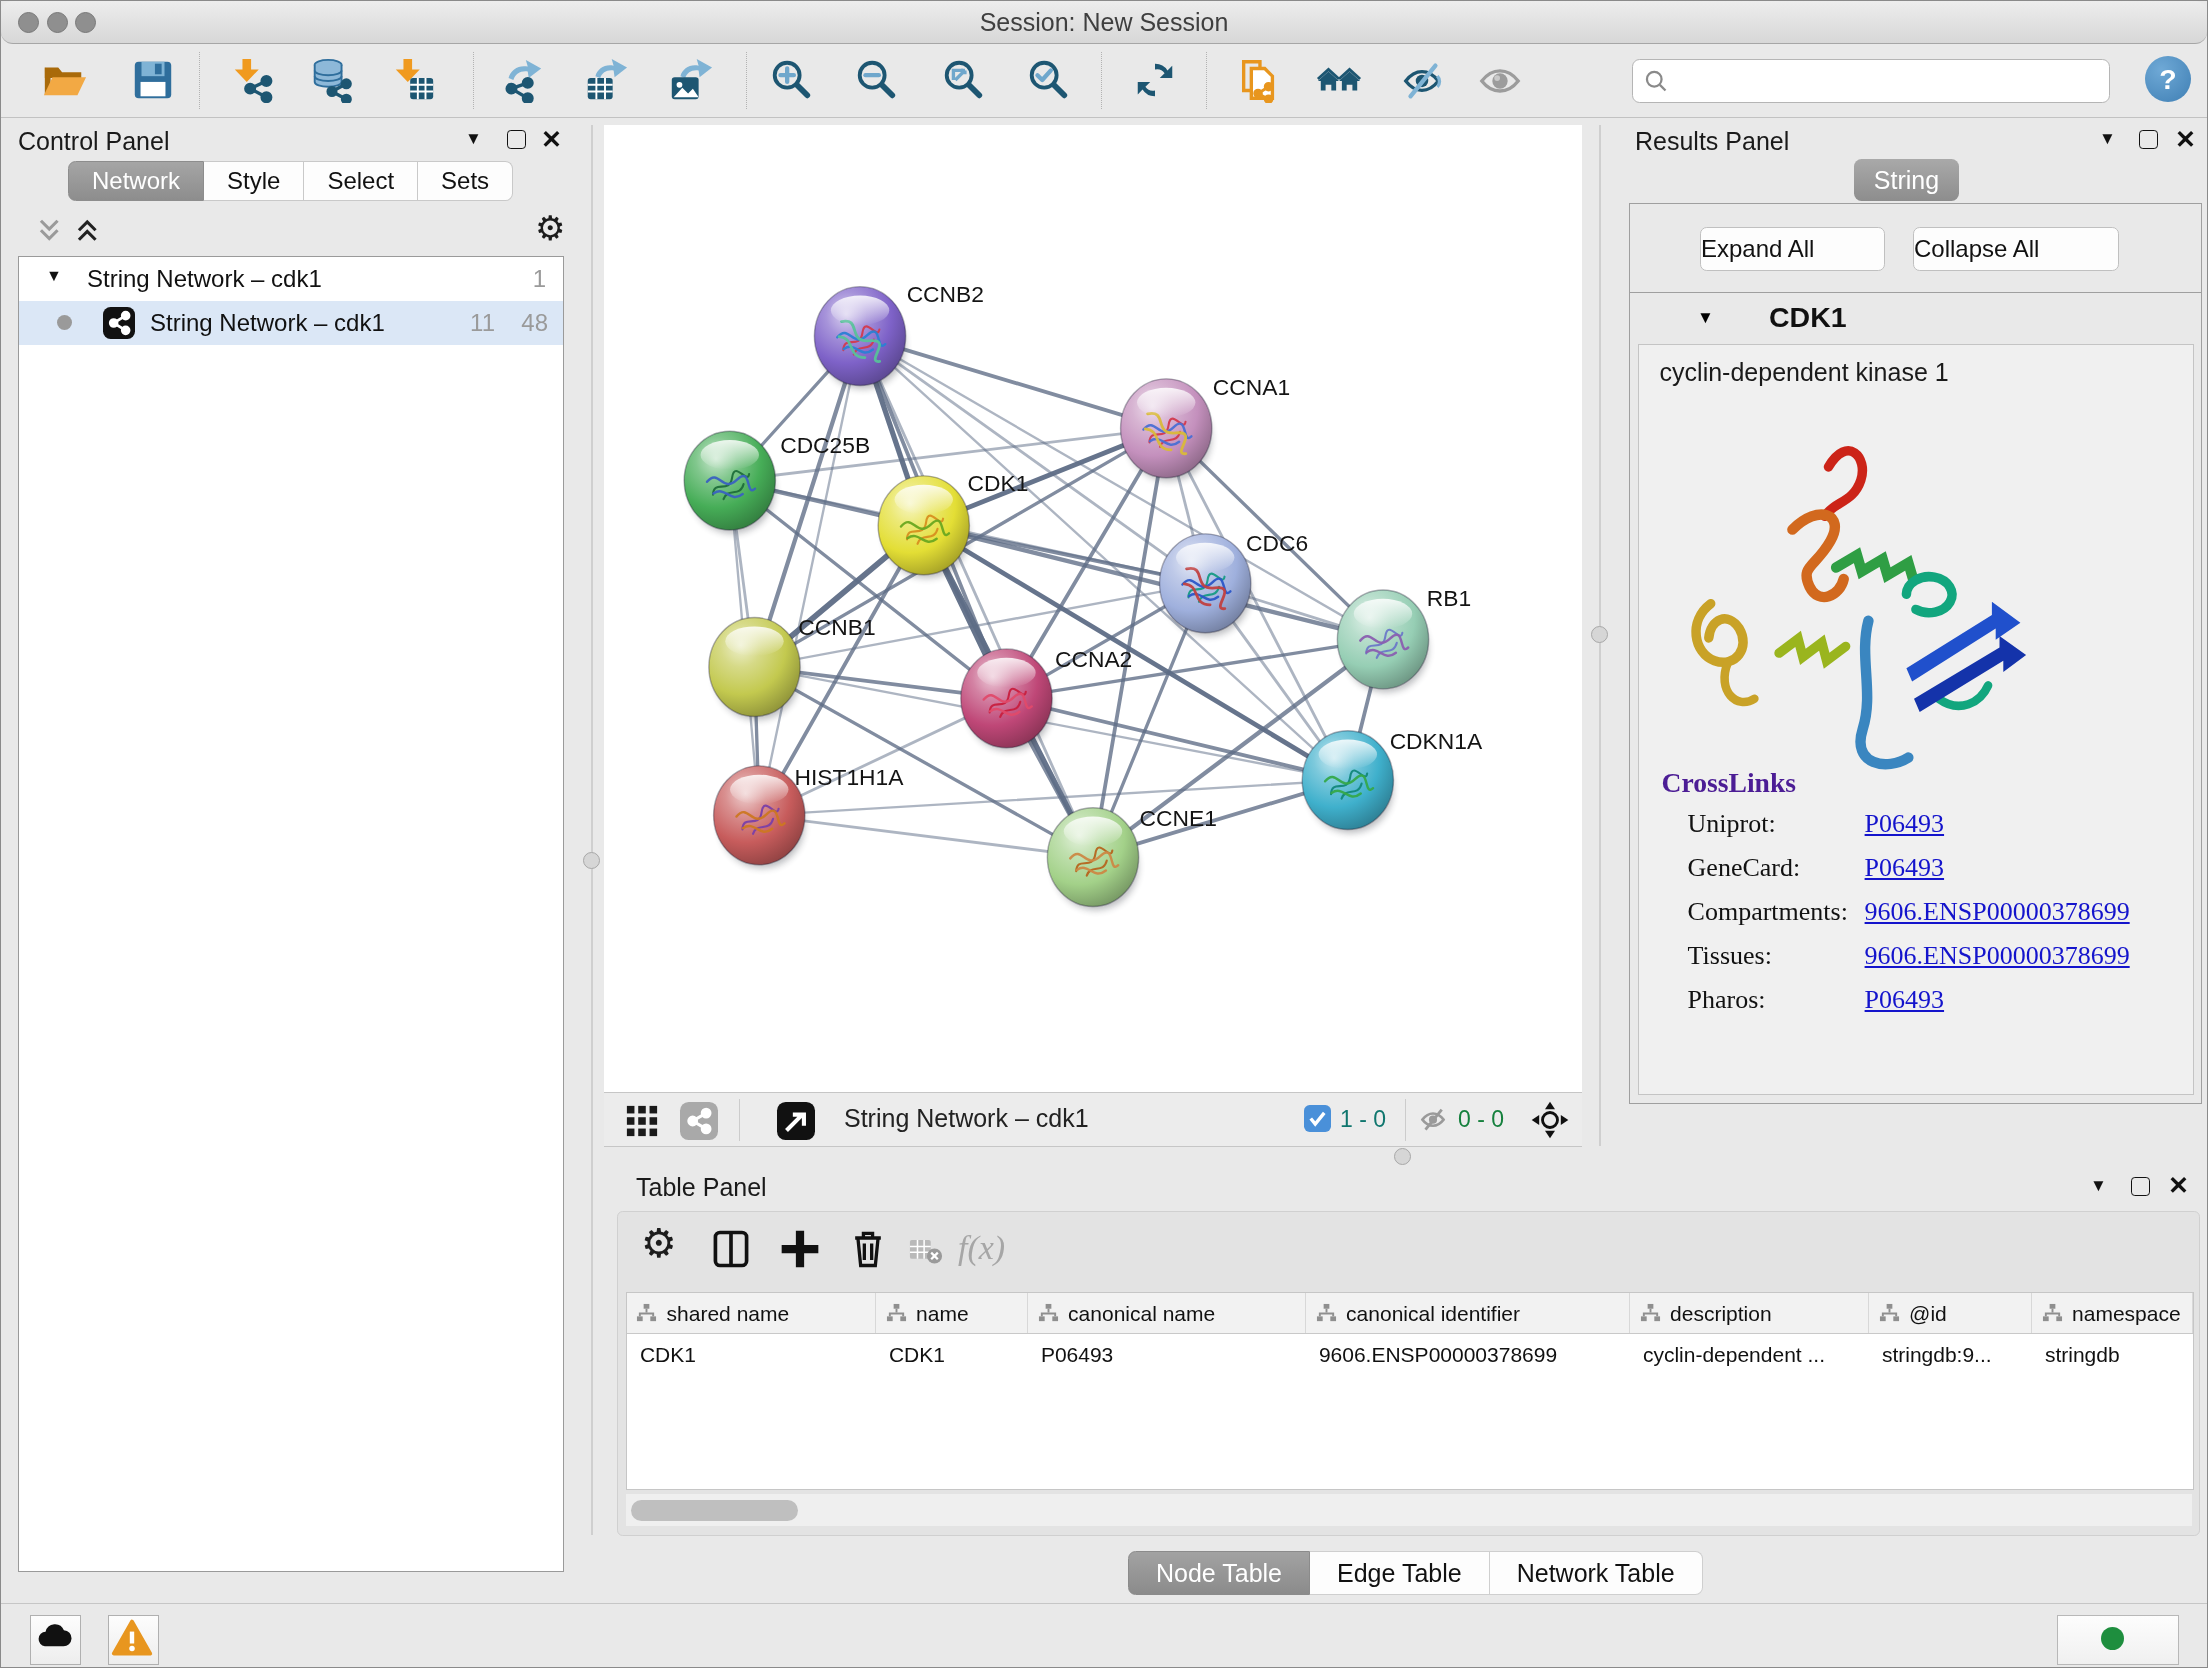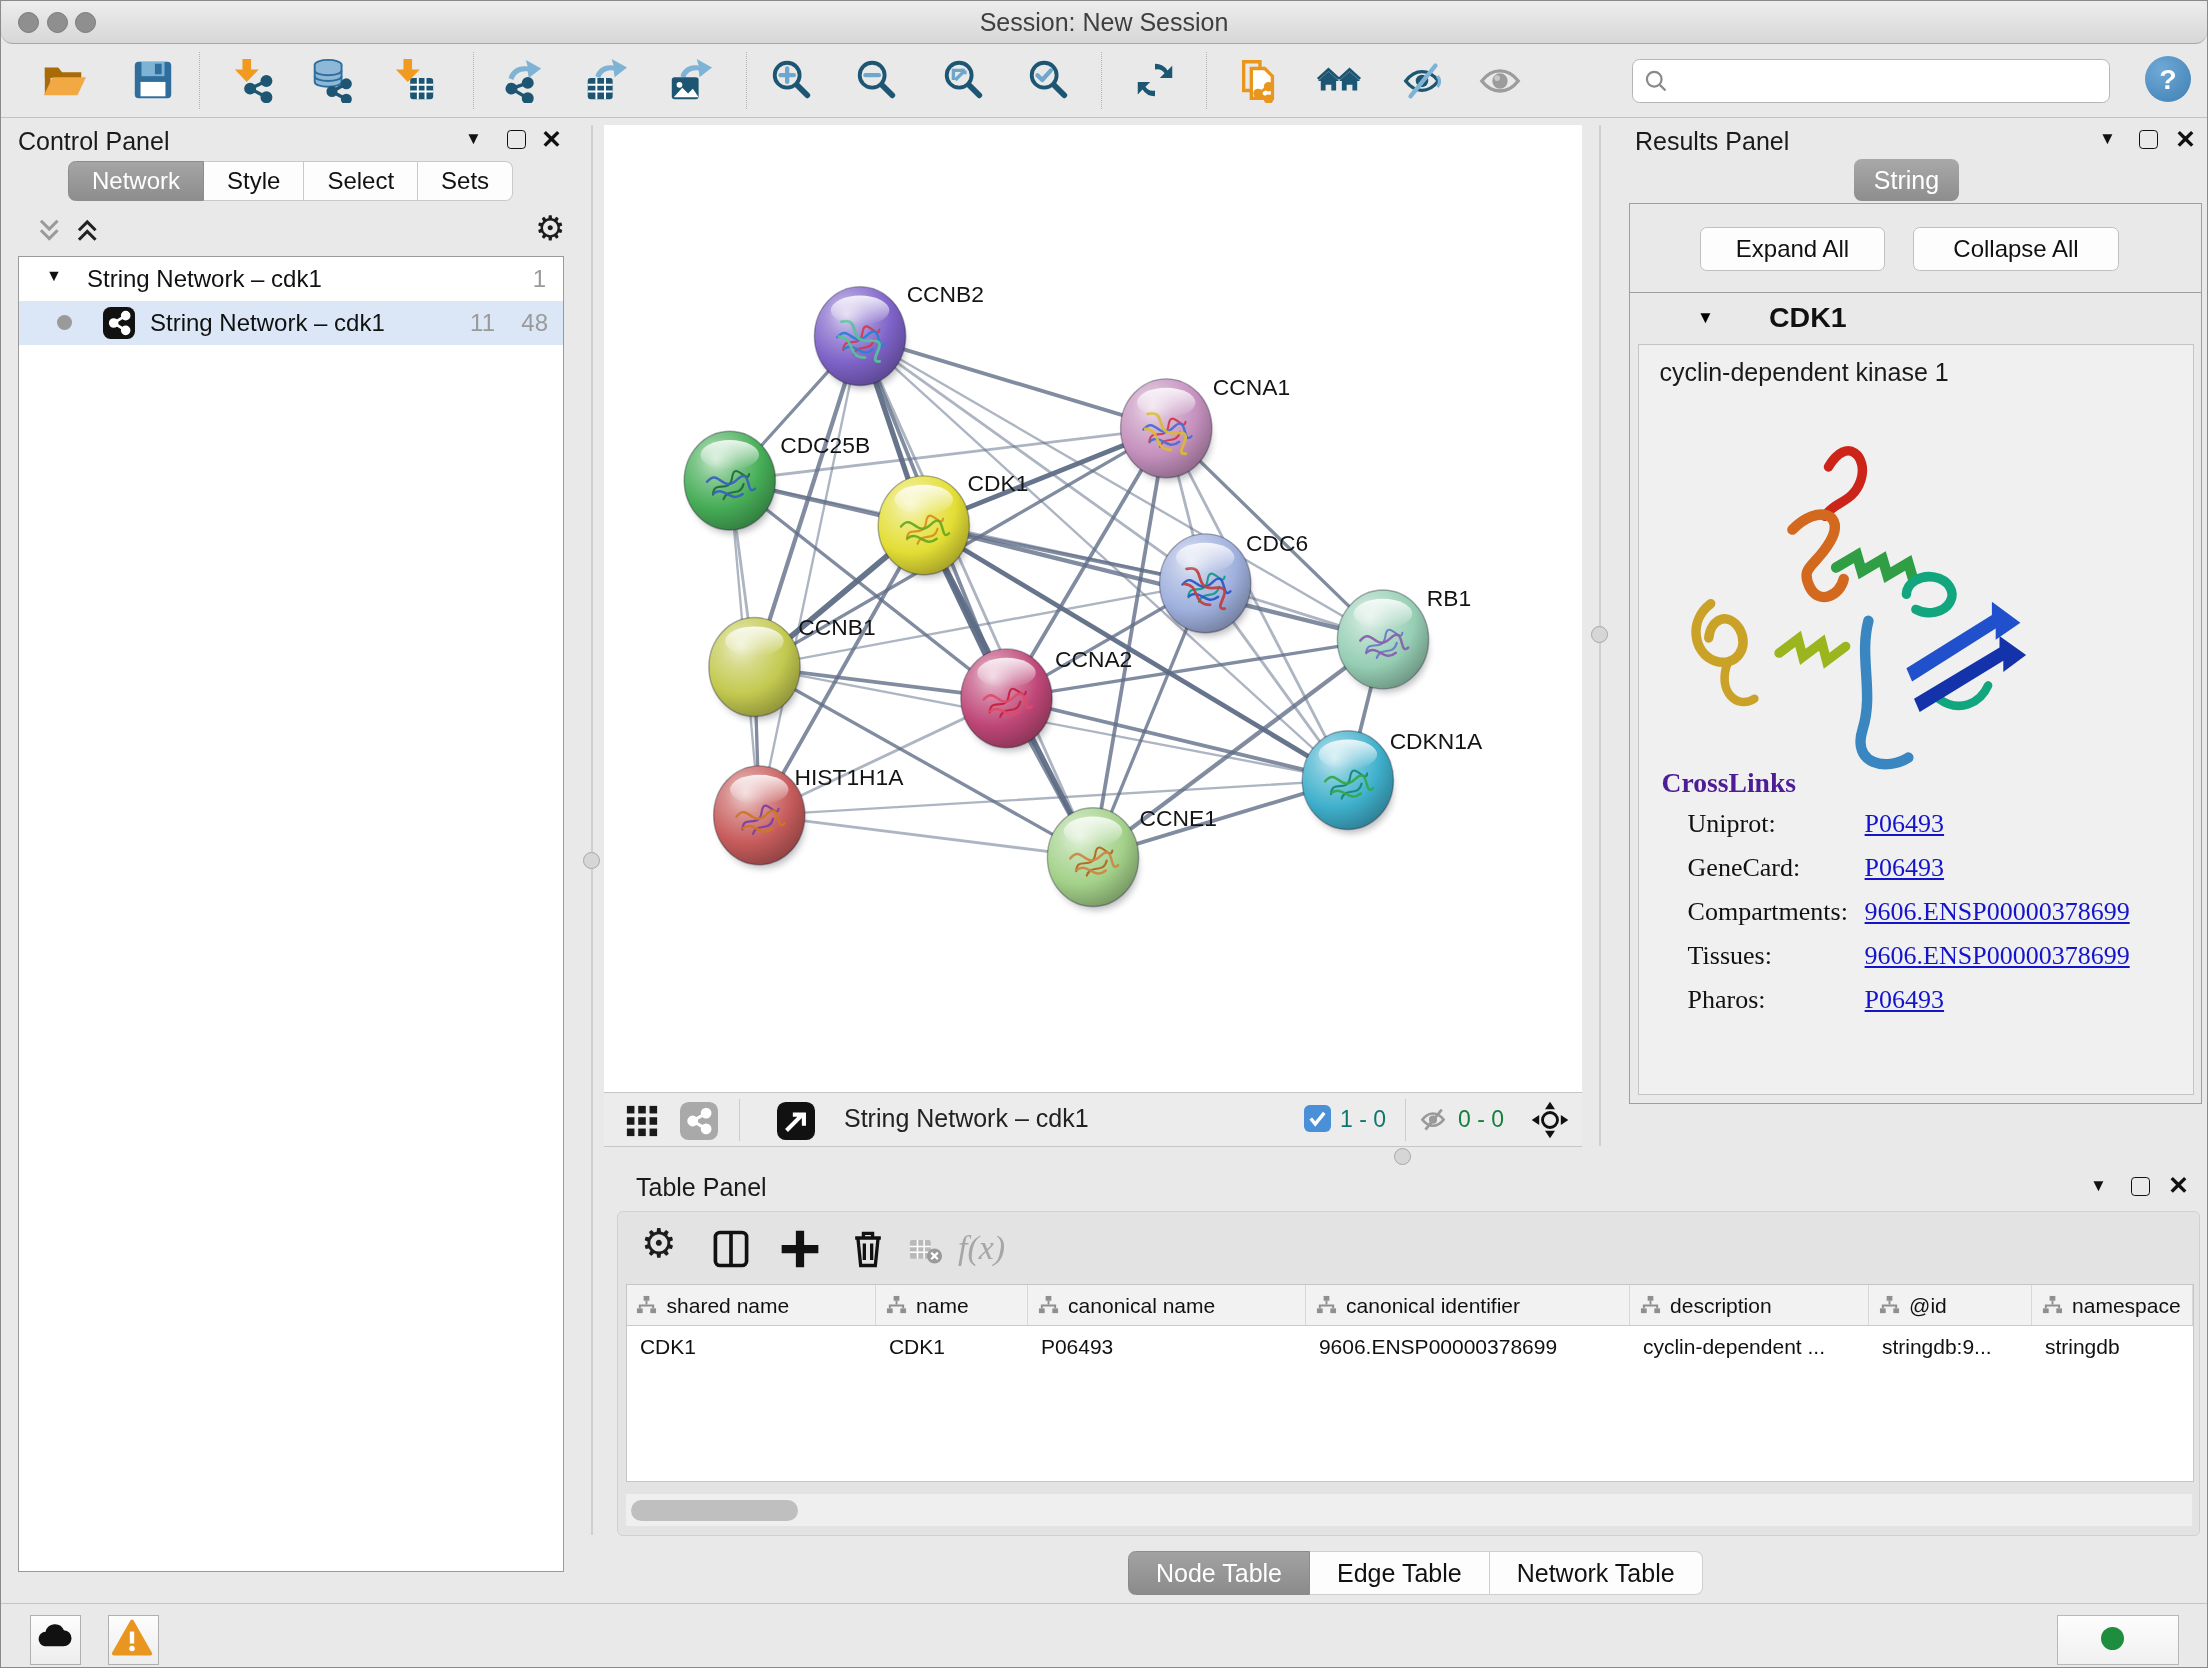--- a/index.html
+++ b/index.html
@@ -37,21 +37,21 @@
   .treerow .cnt{position:absolute;color:#9a9a9a;}
   .sharebadge{position:absolute;left:84px;top:5.7px;width:32px;height:32px;background:#111;border-radius:7.6px;}
   
   .netcanvas{position:absolute;left:603px;top:124px;width:978px;height:967px;background:#fff;}
   .netbar{position:absolute;left:603px;top:1091px;width:978px;height:53px;background:#ececec;
     border-top:1px solid #c6c6c6;border-bottom:1px solid #c6c6c6;}
   .nb-sep{position:absolute;top:5.7px;height:42px;border-left:1px solid #cccccc;}
   
   .rbox{position:absolute;border:1px solid #9f9f9f;background:#e9e9e9;}
   .rbtn{position:absolute;height:42px;background:#fdfdfd;border:1px solid #c0c0c0;border-radius:6.7px;
-    font-size:24px;color:#111;text-align:center;cursor:pointer;}
+    font-size:24px;color:#111;text-align:left;cursor:pointer;}
   .stringtab{position:absolute;left:1853px;top:158px;width:105px;height:42px;border-radius:7.6px;
     background:linear-gradient(#a9a9a9,#8d8d8d);color:#fff;font-size:25px;text-align:center;line-height:42px;cursor:pointer;}
   .serif{font-family:"Liberation Serif",serif;}
   .xlink{color:#1414cc;text-decoration:underline;cursor:pointer;}
   
   .tblouter{position:absolute;left:616px;top:1210px;width:1581px;height:323px;background:#e3e3e3;
     border:1px solid #d0d0d0;border-radius:5.7px;}
   .ttool{position:absolute;top:15px;width:44px;height:44px;cursor:pointer;}
   table.datatable{border-collapse:collapse;table-layout:fixed;width:1566px;background:#fff;font-size:21px;}
   table.datatable th{background:#f2f2f2;border-bottom:1.9px solid #c9c9c9;border-right:1px solid #d8d8d8;
@@ -651,21 +651,21 @@
         </g>
       </svg>
     <svg class="ttool" style="left:291px;top:25px;width:34px;height:28.5px" viewBox="0 0 36 30">
         <rect x="1" y="3" width="22" height="20" rx="2" fill="#b9b9b9"></rect>
         <path d="M1 10h22M1 16h22M9 3v20M16 3v20" stroke="#fff" stroke-width="1.6"></path>
         <circle cx="27" cy="20" r="8" fill="#9a9a9a"></circle>
         <path d="M23.5 16.5l7 7M30.5 16.5l-7 7" stroke="#fff" stroke-width="2.4"></path>
       </svg>
     <div class="abs serif" style="left:340px;top:17px;font-size:34px;font-style:italic;color:#a6a6a6">f(x)</div>
 
-    <div class="abs" style="left:7.6px;top:72px;width:1566px;height:196px;background:#fff;border:1px solid #c6c6c6;overflow:hidden">
+    <div class="abs" style="left:7.6px;top:80px;width:1566px;height:196px;background:#fff;border:1px solid #c6c6c6;overflow:hidden">
       <table class="datatable" id="data-table">
           <colgroup>
             <col style="width: 249px;">
             <col style="width: 152px;">
             <col style="width: 278px;">
             <col style="width: 324px;">
             <col style="width: 239px;">
             <col style="width: 163px;">
             <col style="width: 161px;">
           </colgroup>

